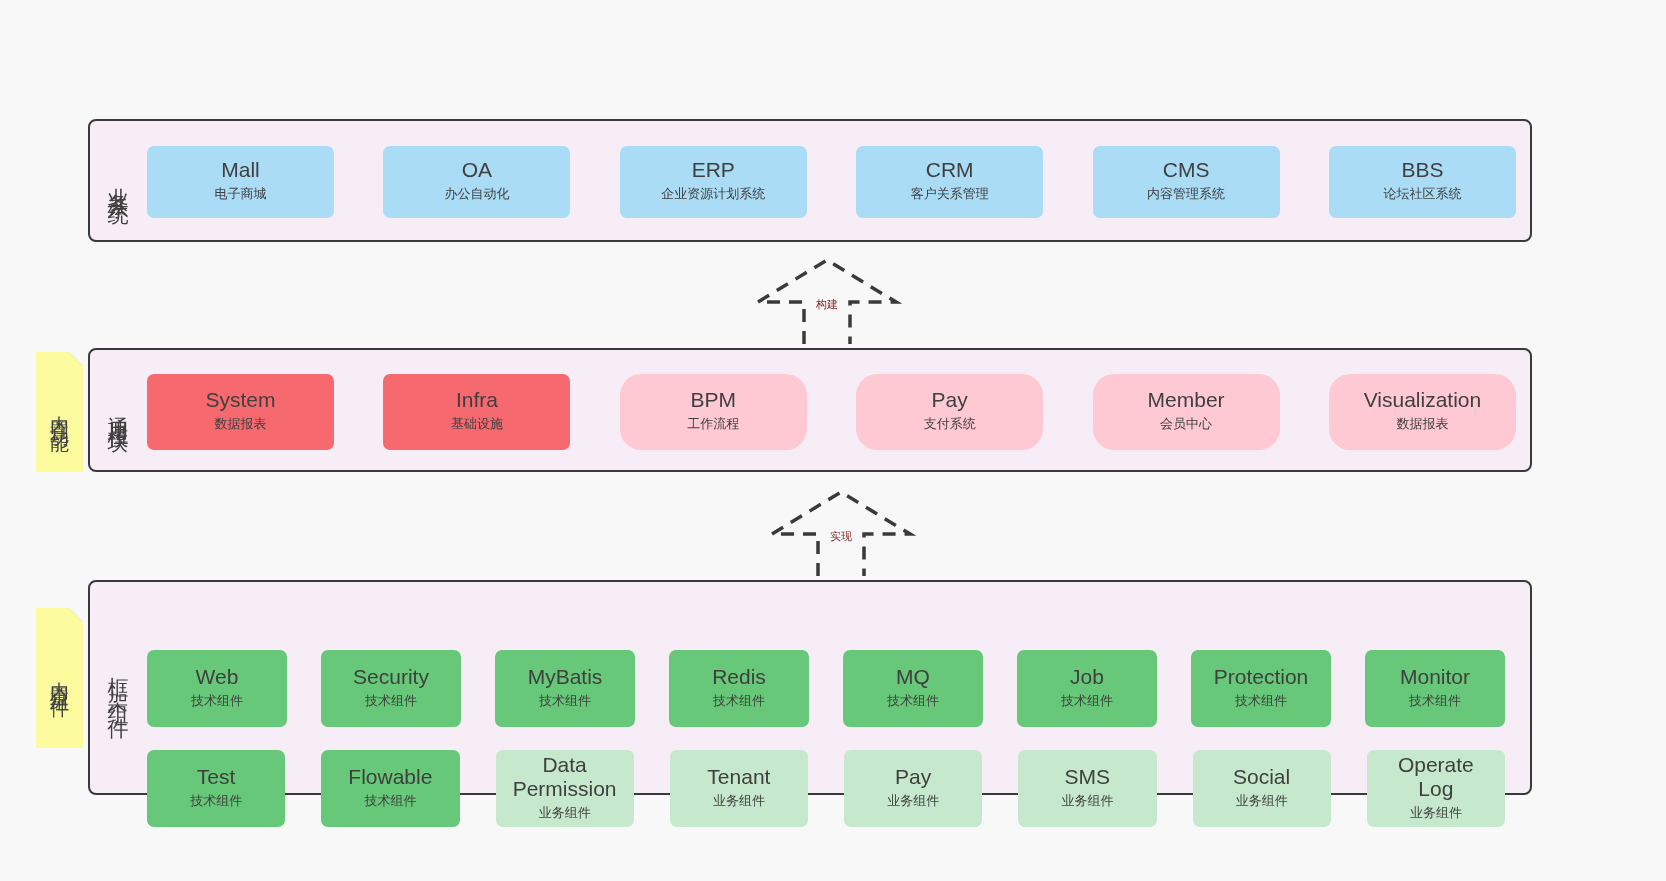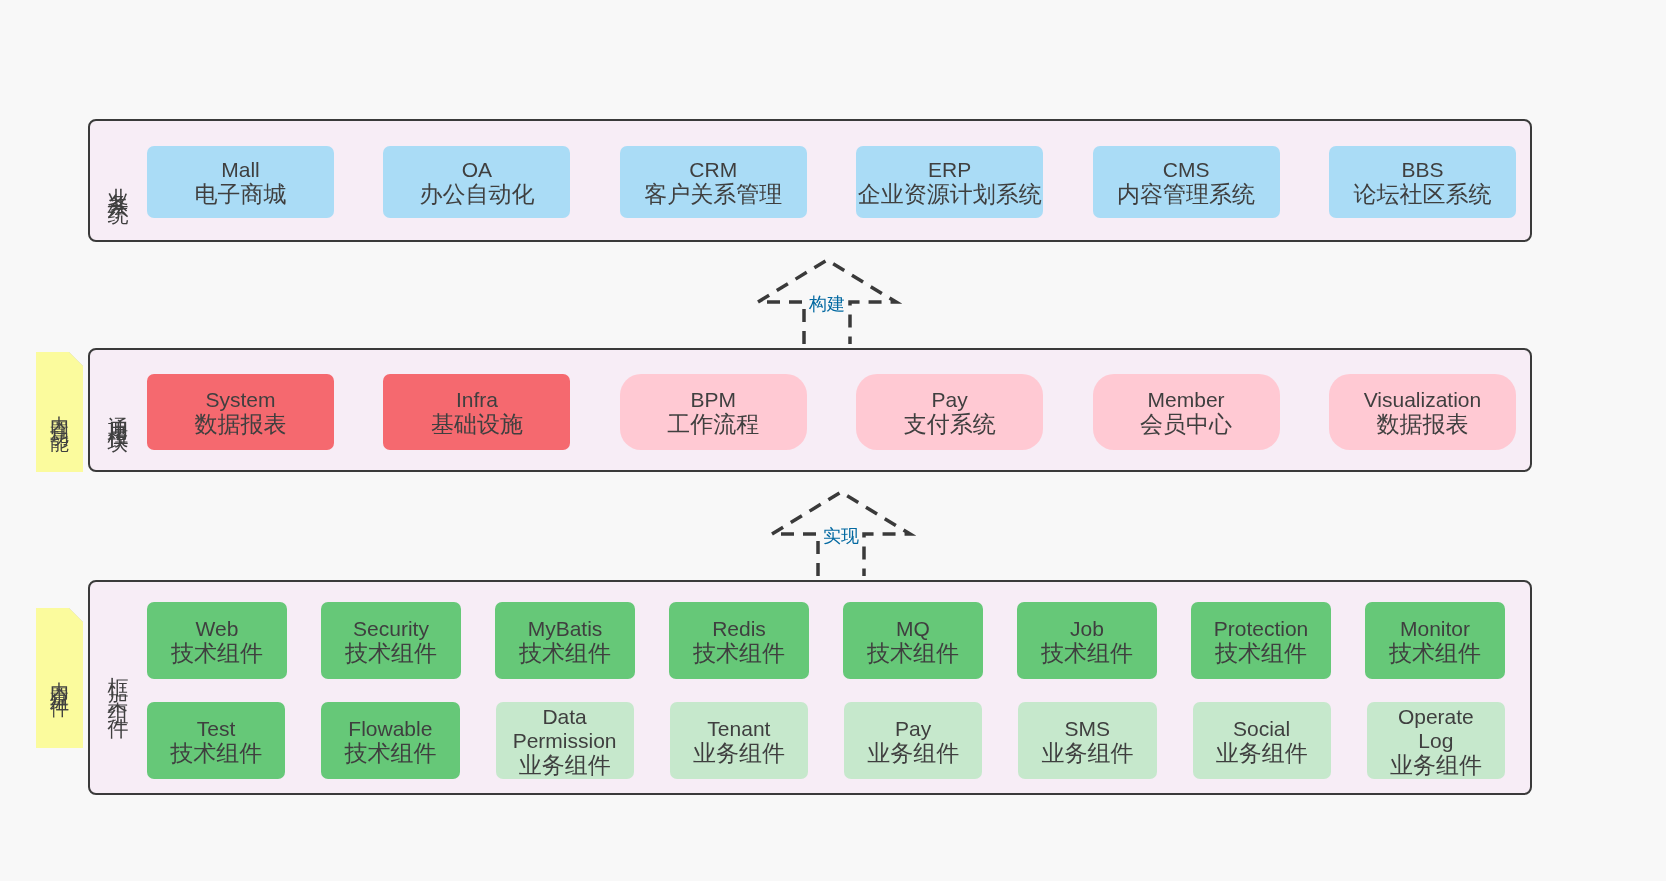--- a/index.html
+++ b/index.html
@@ -27,24 +27,24 @@
   #layer-modules  .boxes-row{top:24px;width:1369px;}
   #layer-components .boxes-row{width:1358px;}
   #layer-components .row1{top:20px;}
   #layer-components .row2{top:120px;gap:36px;}
 
   .box{
     display:flex;flex-direction:column;justify-content:center;align-items:center;
     text-align:center;border-radius:7px;line-height:24px;box-sizing:border-box;
   }
   .box .nm{font-size:21px;}
-  .box .ds{font-size:23px;}
+  .box .ds{font-size:13px;}
   .w187{width:187px;height:72px;}
   #layer-modules .w187{height:76px;}
-  .w140{width:140px;height:77px;padding:0 12px;}
+  .w140{width:140px;height:77px;padding:0 12px;margin-top:48px;}
   .b{background:#aadcf6;}
   .r{background:#f5696f;}
   .p{background:#ffc9d3;border-radius:21px;}
   .g{background:#66c878;}
   .lg{background:#c6e8cc;}
 
   .sticky{
     position:absolute;left:36px;width:47px;background:#fbfb9d;z-index:5;
     display:flex;align-items:center;justify-content:center;
     clip-path:polygon(0 0, calc(100% - 14px) 0, 100% 14px, 100% 100%, 0 100%);
@@ -59,46 +59,46 @@
     position:absolute;top:0;right:0;width:14px;height:14px;background:#c6c6c6;
     clip-path:polygon(0 0, 100% 100%, 0 100%);
   }
 
   .arrow{position:absolute;width:150px;height:90px;}
   #arrow-build{left:752px;top:254px;}
   #arrow-implement{left:766px;top:486px;}
   .arrow svg{position:absolute;left:0;top:0;}
   .arrow-label{
     position:absolute;left:50%;top:55%;transform:translate(-50%,-50%);
-    font-size:18px;background:#f8f8f8;padding:1px 3px;color:#0369a1;white-space:nowrap;
+    font-size:11px;background:#f8f8f8;padding:1px 3px;color:#7f1d1d;white-space:nowrap;
   }
 </style>
 </head>
 <body>
 
 <div class="canvas">
 
   <div class="layer" id="layer-business">
     <div class="side-label">业务系统</div>
     <div class="boxes-row">
       <div class="box b w187">
         <span class="nm">Mall</span>
         <span class="ds">电子商城</span>
       </div>
       <div class="box b w187">
         <span class="nm">OA</span>
         <span class="ds">办公自动化</span>
       </div>
       <div class="box b w187">
+        <span class="nm">ERP</span>
+        <span class="ds">企业资源计划系统</span>
+      </div>
+      <div class="box b w187">
         <span class="nm">CRM</span>
         <span class="ds">客户关系管理</span>
-      </div>
-      <div class="box b w187">
-        <span class="nm">ERP</span>
-        <span class="ds">企业资源计划系统</span>
       </div>
       <div class="box b w187">
         <span class="nm">CMS</span>
         <span class="ds">内容管理系统</span>
       </div>
       <div class="box b w187">
         <span class="nm">BBS</span>
         <span class="ds">论坛社区系统</span>
       </div>
     </div>

